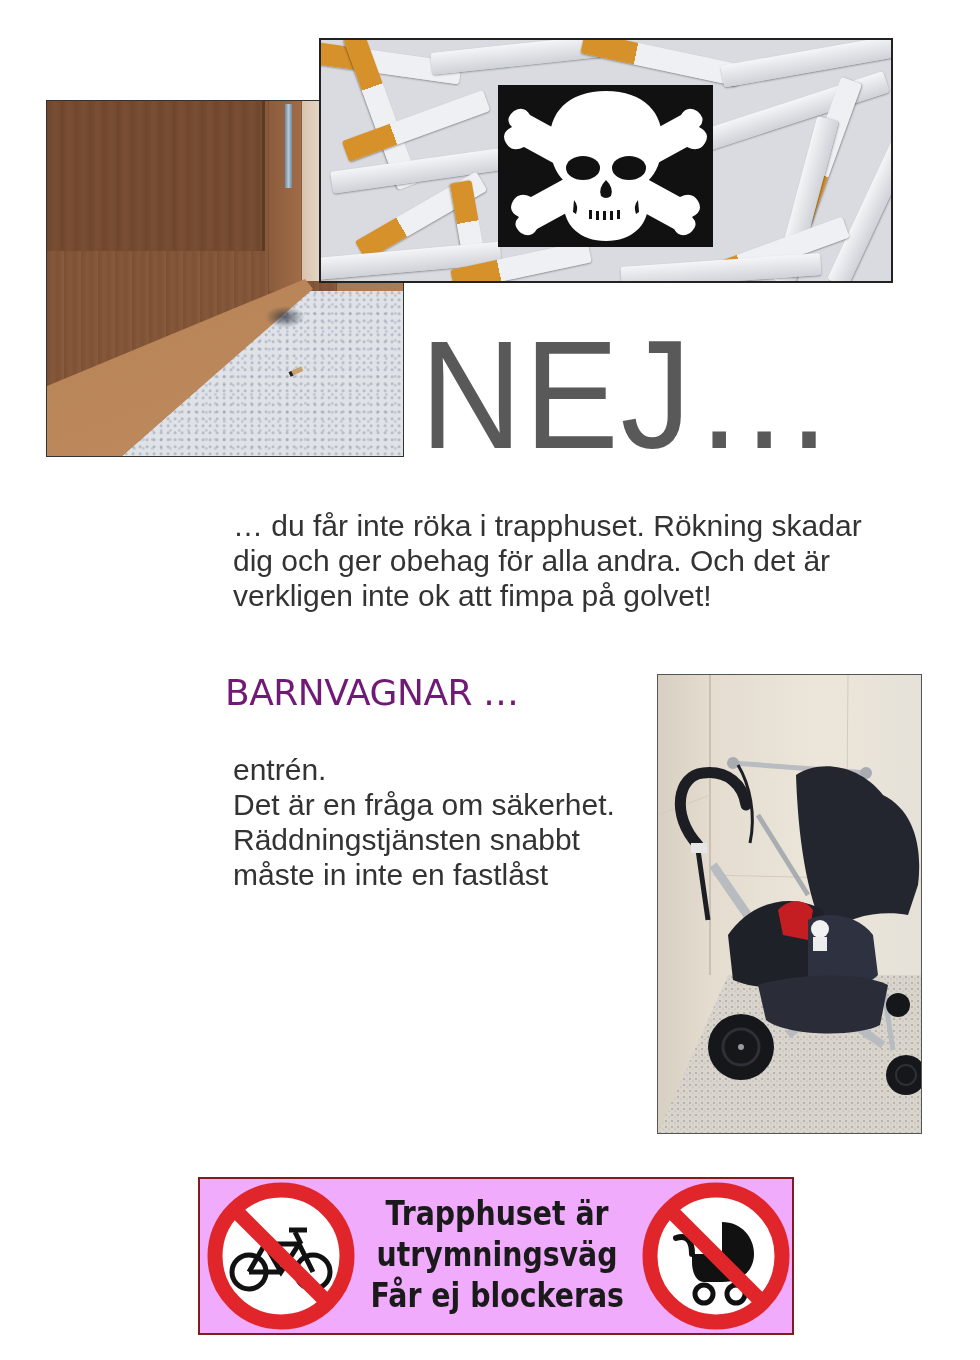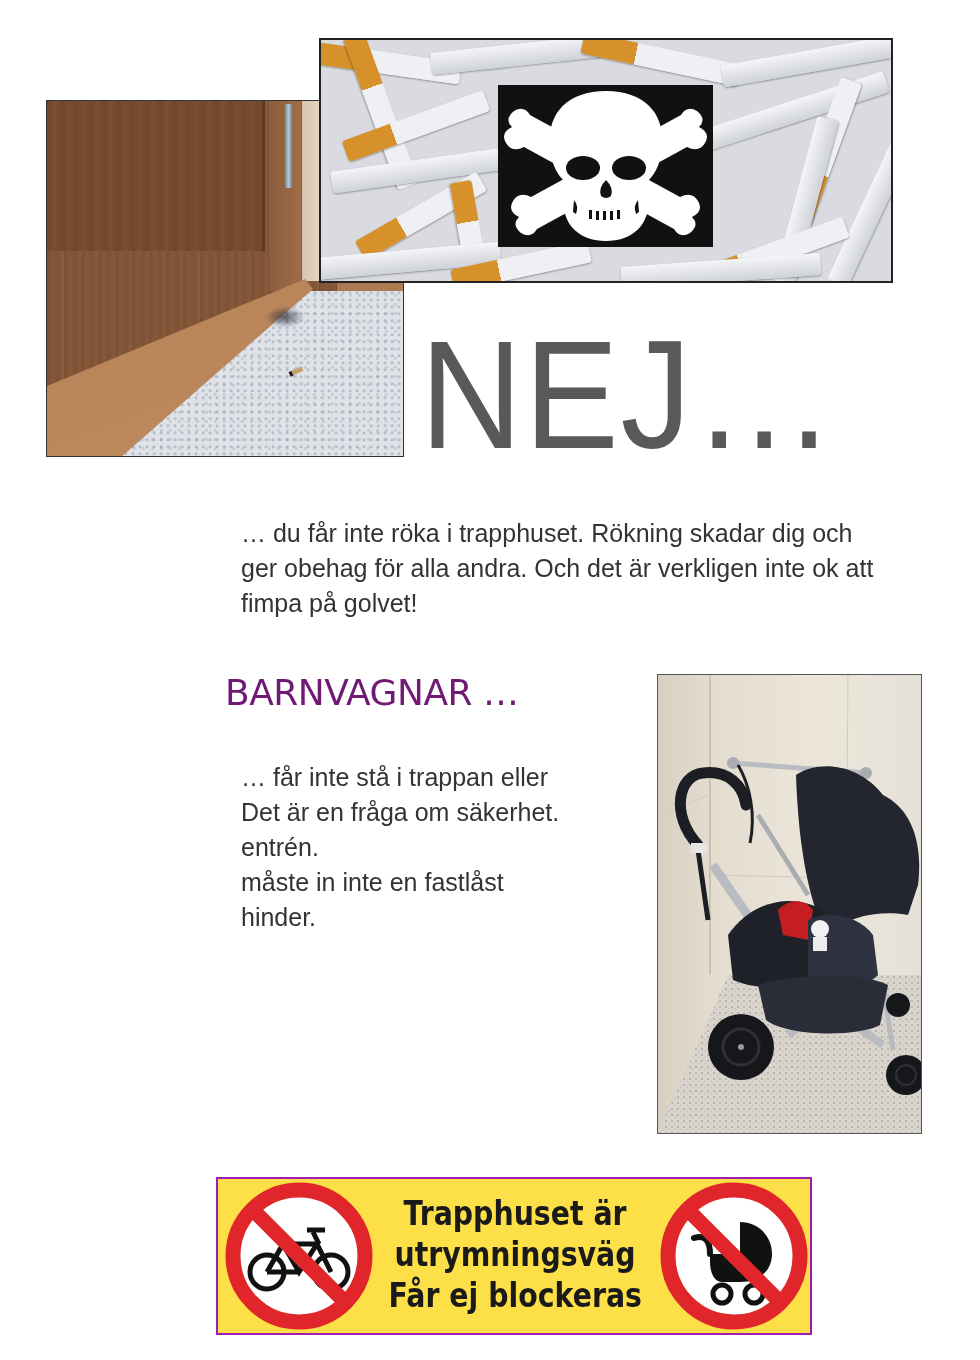--- a/index.html
+++ b/index.html
@@ -76,21 +76,21 @@
   .headline-nej {
     left: 420px; top: 318px; margin: 0;
     font-family: "Liberation Sans", sans-serif;
     font-size: 154px; line-height: 154px; letter-spacing: 2px;
     color: #595959; font-weight: normal;
     transform: scaleX(0.92); transform-origin: left top;
   }
 
   .body-text {
     font-family: "Liberation Sans", sans-serif;
-    color: #333333; font-size: 25px; line-height: 35px; margin: 16px;
+    color: #333333; font-size: 30px; line-height: 35px; margin: 8px;
   }
   .intro-para { left: 225px; top: 500px; width: 650px; }
 
   .heading-barn {
     left: 225px; top: 665px; margin: 0;
     font-family: "DejaVu Sans", sans-serif; font-weight: normal;
     font-size: 36px; line-height: 56px; color: #701a75;
     letter-spacing: -0.5px;
   }
   .stroller-para { left: 225px; top: 744px; width: 420px; }
@@ -98,22 +98,22 @@
 
   
   .photo-stroller {
     left: 657px; top: 674px; width: 263px; height: 458px;
     border: 1px solid #555; overflow: hidden;
     background: linear-gradient(90deg, #d6cfc2 0%, #e3dccf 20%, #ece6da 60%, #e6e1d8 100%);
   }
 
   
   .sign {
-    left: 216px; top: 1177px; width: 592px; height: 154px;
-    border: 2px solid #a21caf; background: #fde047;
+    left: 198px; top: 1177px; width: 592px; height: 154px;
+    border: 2px solid #7f1d1d; background: #f0abfc;
   }
   .sign-text {
     position: absolute; left: 150px; top: 14px; width: 294px;
     text-align: center; font-family: "DejaVu Sans", sans-serif; font-weight: bold;
     font-size: 33px; line-height: 41px; color: #1a1a1a;
     transform: scaleX(0.86); transform-origin: center top;
   }
   .sign-text span { display: block; white-space: nowrap; }
   .prohib { position: absolute; top: 3px; width: 148px; height: 148px; }
 </style>
@@ -176,25 +176,24 @@
   </div>
 </div>
 
 <h1 class="abs headline-nej">NEJ…</h1>
 
 <p class="abs body-text intro-para">… du får inte röka i trapphuset. Rökning skadar dig och ger obehag för alla andra. Och det är verkligen inte ok att fimpa på golvet!</p>
 
 <h2 class="abs heading-barn">BARNVAGNAR …</h2>
 
 <p class="abs body-text stroller-para">
-  <span>… får inte stå i trappan eller</span>
+  <span>entrén.</span>
   <span>Det är en fråga om säkerhet.</span>
-  <span>entrén.</span>
+  <span>Räddningstjänsten snabbt</span>
   <span>måste in inte en fastlåst</span>
-  <span>hinder.</span>
 </p>
 
 <div class="abs photo-stroller">
   <svg width="263" height="458" viewBox="0 0 263 458" xmlns="http://www.w3.org/2000/svg">
 
     <line x1="52" y1="0" x2="52" y2="300" stroke="#c9c1b3" stroke-width="2"></line>
     <line x1="190" y1="0" x2="188" y2="230" stroke="#d2cbbe" stroke-width="1"></line>
     <line x1="0" y1="140" x2="52" y2="120" stroke="#d2cbbe" stroke-width="1"></line>
     <line x1="52" y1="200" x2="263" y2="205" stroke="#d2cbbe" stroke-width="1"></line>
 

